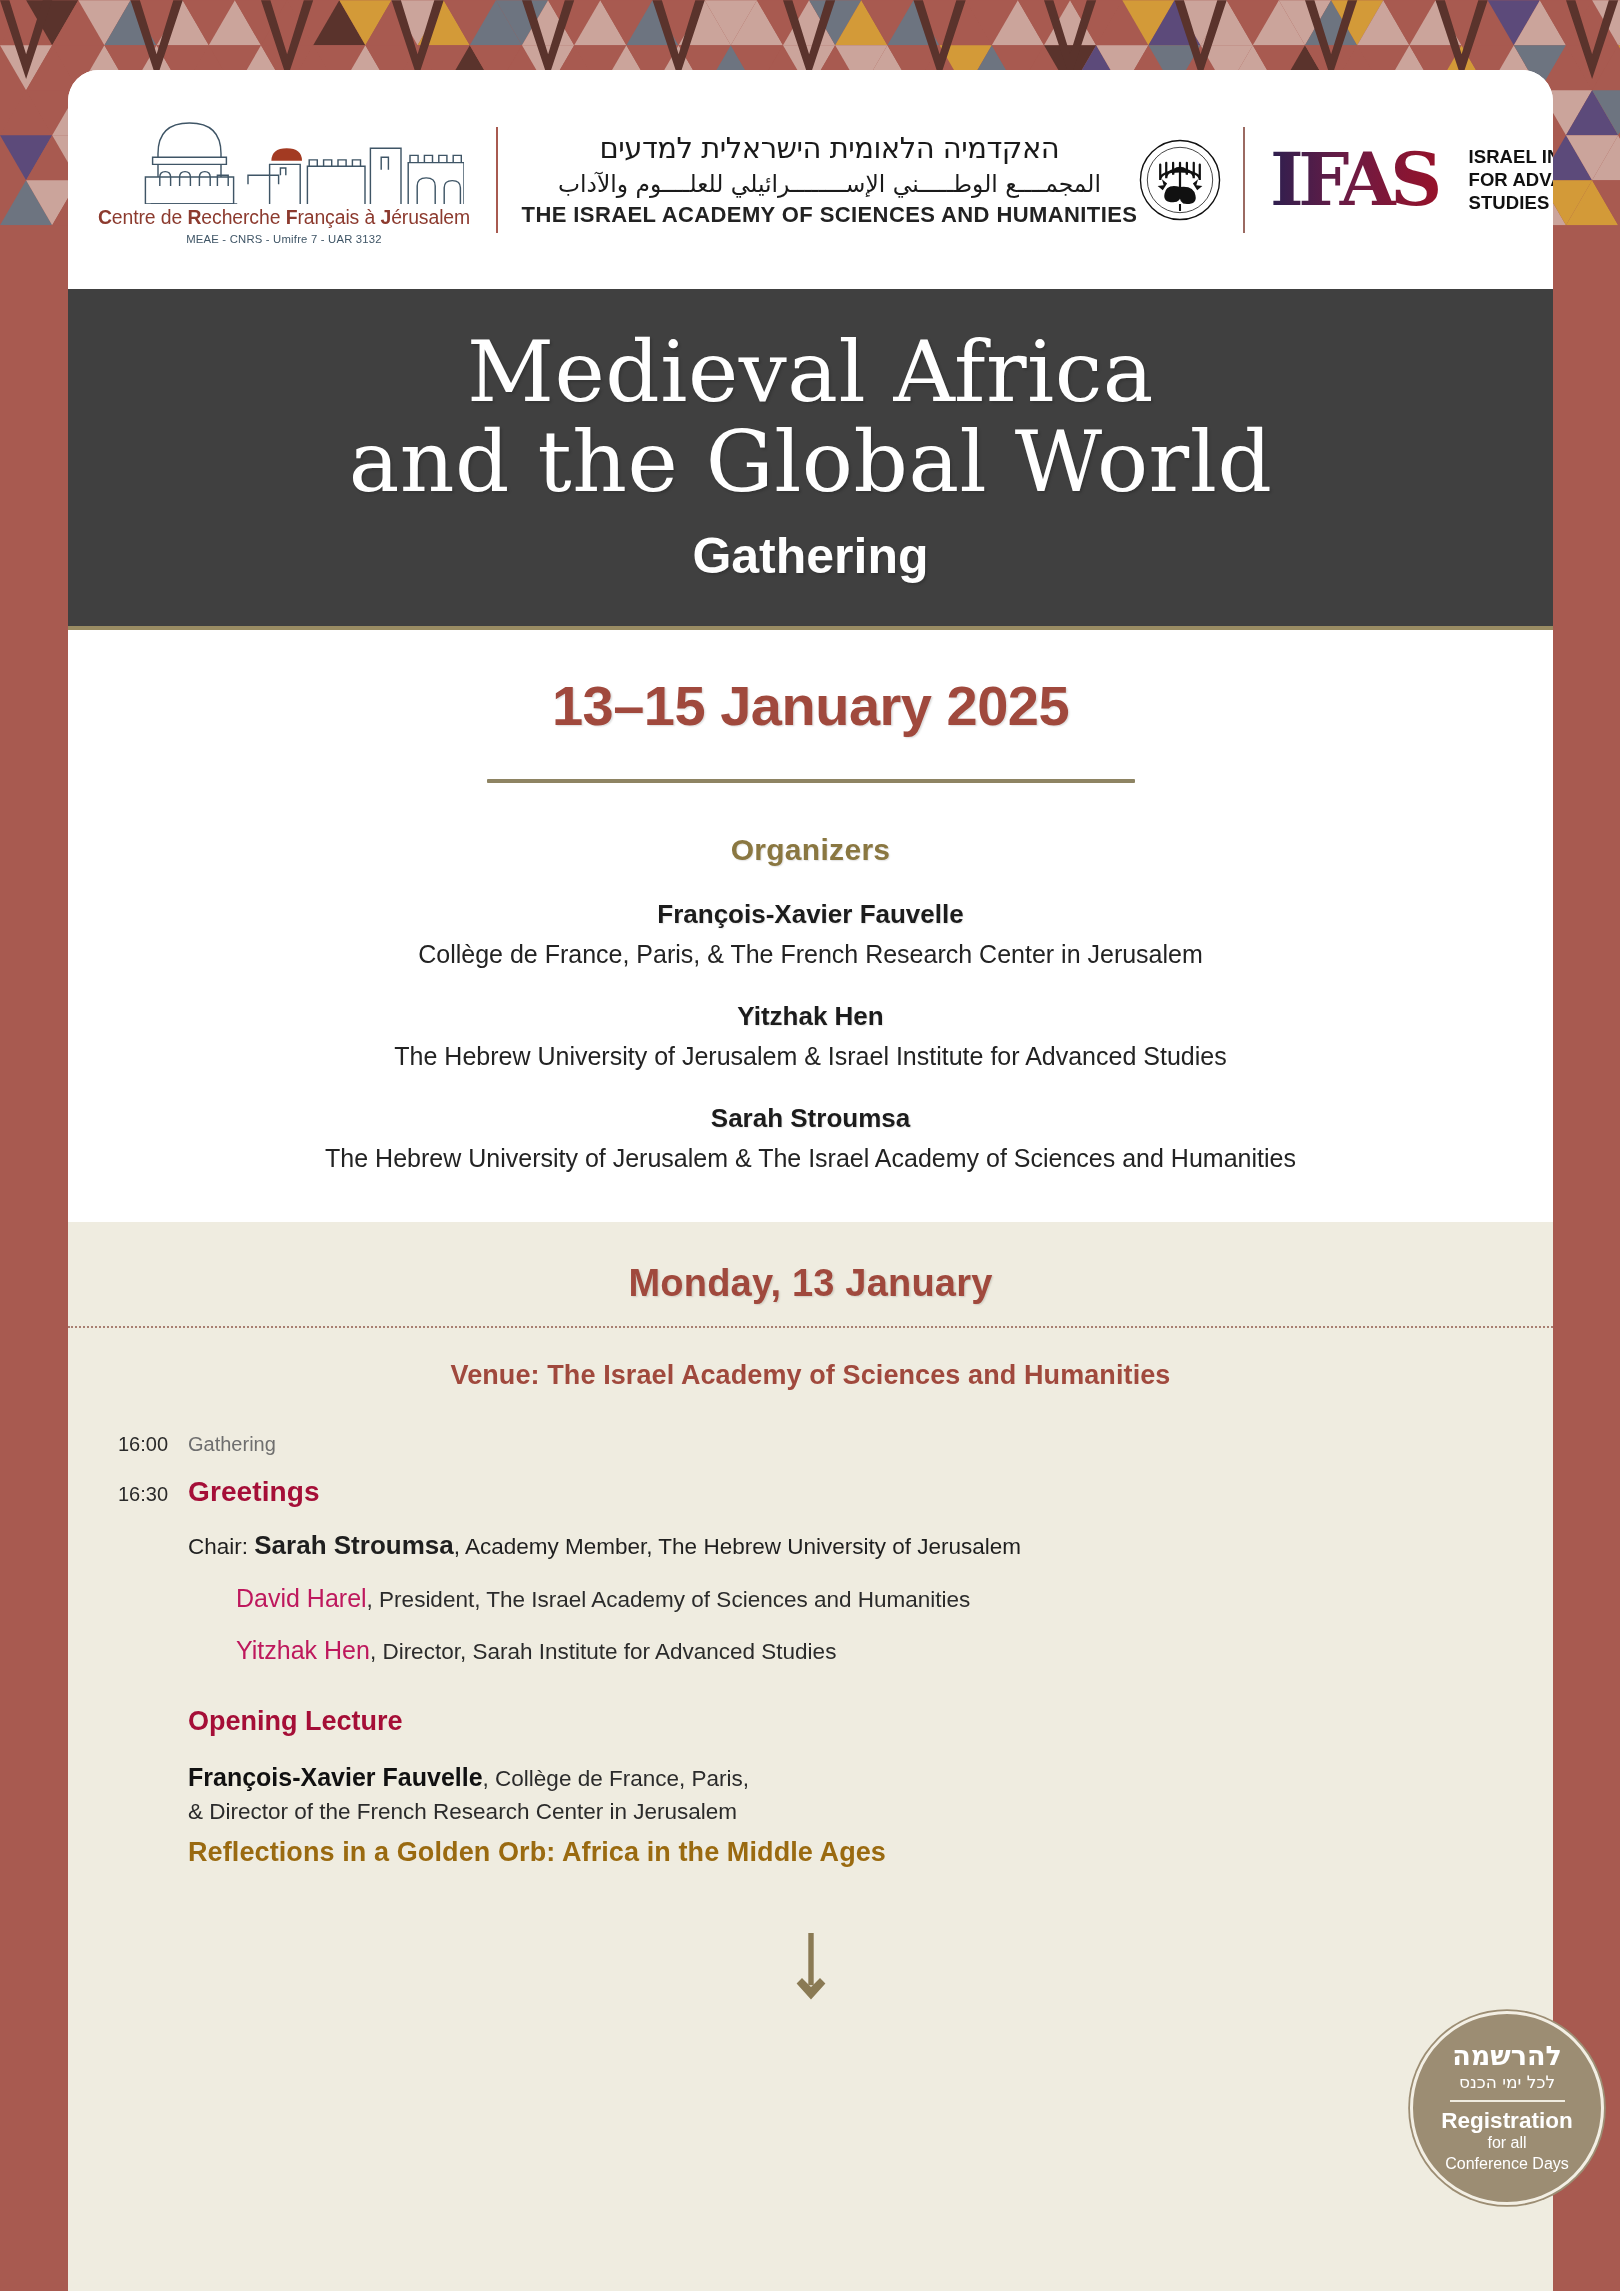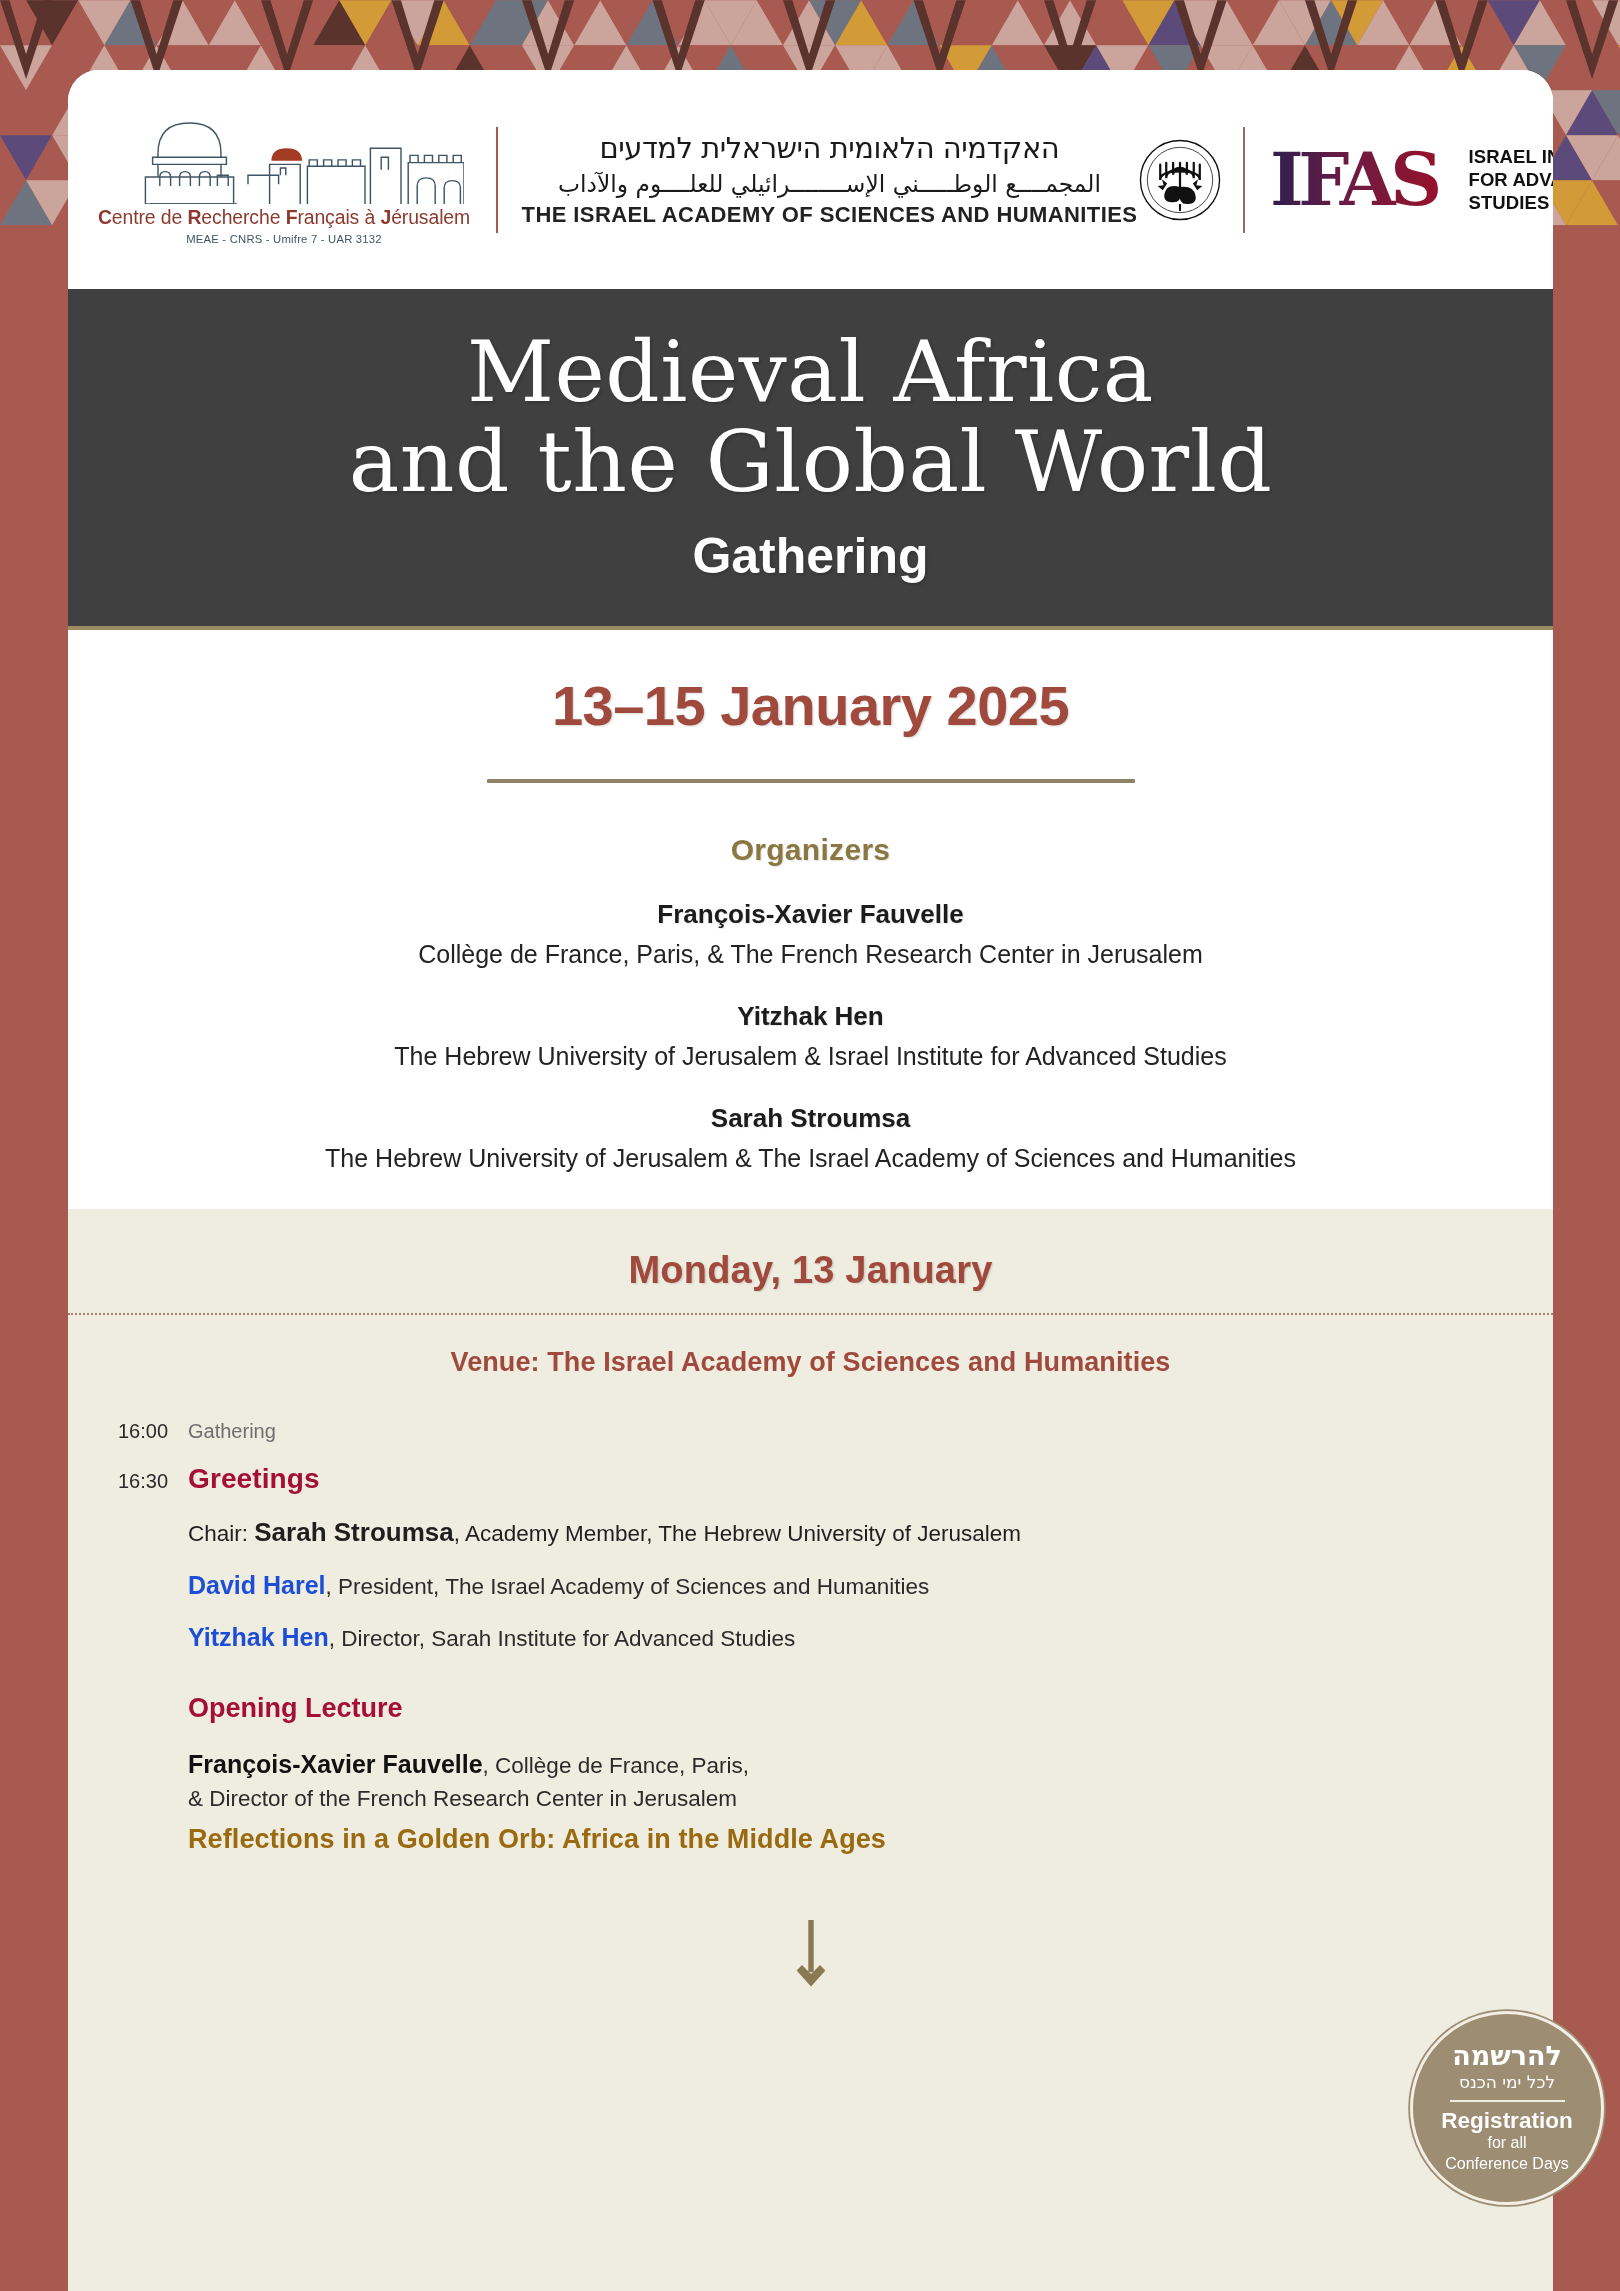--- a/index.html
+++ b/index.html
@@ -105,21 +105,21 @@
   .title-sub {
     font-family: "Liberation Sans", sans-serif;
     font-weight: 700;
     font-size: 50px;
     color: #ffffff;
     margin-top: 20px;
     text-shadow: 1.8px 1.8px 2.7px rgba(0,0,0,0.18);
   }
 
   
-  .white-sect { background: #fff; padding: 43px 36px 36px; text-align: center; }
+  .white-sect { background: #fff; padding: 43px 36px 49px; text-align: center; }
   .date-line {
     font-family: "Liberation Sans", sans-serif;
     font-weight: 700;
     font-size: 56px;
     color: #a0493d;
     letter-spacing: -0.5px;
     text-shadow: 1.4px 1.4px 1.8px rgba(0,0,0,0.14);
   }
   .gold-rule {
     width: 648px; height: 3.6px; background: #8e8463;
@@ -188,21 +188,21 @@
   }
   .chair-line {
     font-family: "Liberation Sans", sans-serif;
     font-size: 22.5px; color: #1f1f1f; margin-top: 21.6px;
   }
   .chair-line .nm { font-size: 26px; font-weight: 700; }
   .speaker {
     font-family: "Liberation Sans", sans-serif;
     font-size: 22.5px; color: #2b2b2b; margin-top: 23.4px;
   }
-  .speaker .nm { font-weight: 700; font-size: 25px; color: #1d4ed8; }
+  .speaker .nm { font-weight: 400; font-size: 25px; color: #be185d; margin-left: 48px; }
   .lecture-head {
     font-family: "Liberation Sans", sans-serif;
     font-weight: 700; font-size: 27px; color: #a50e37;
     margin-top: 41px;
   }
   .lect-person {
     font-family: "Liberation Sans", sans-serif;
     font-size: 22.5px; color: #2b2b2b; margin-top: 21.6px; line-height: 1.45;
   }
   .lect-person .nm { font-weight: 700; font-size: 25px; color: #111; }

